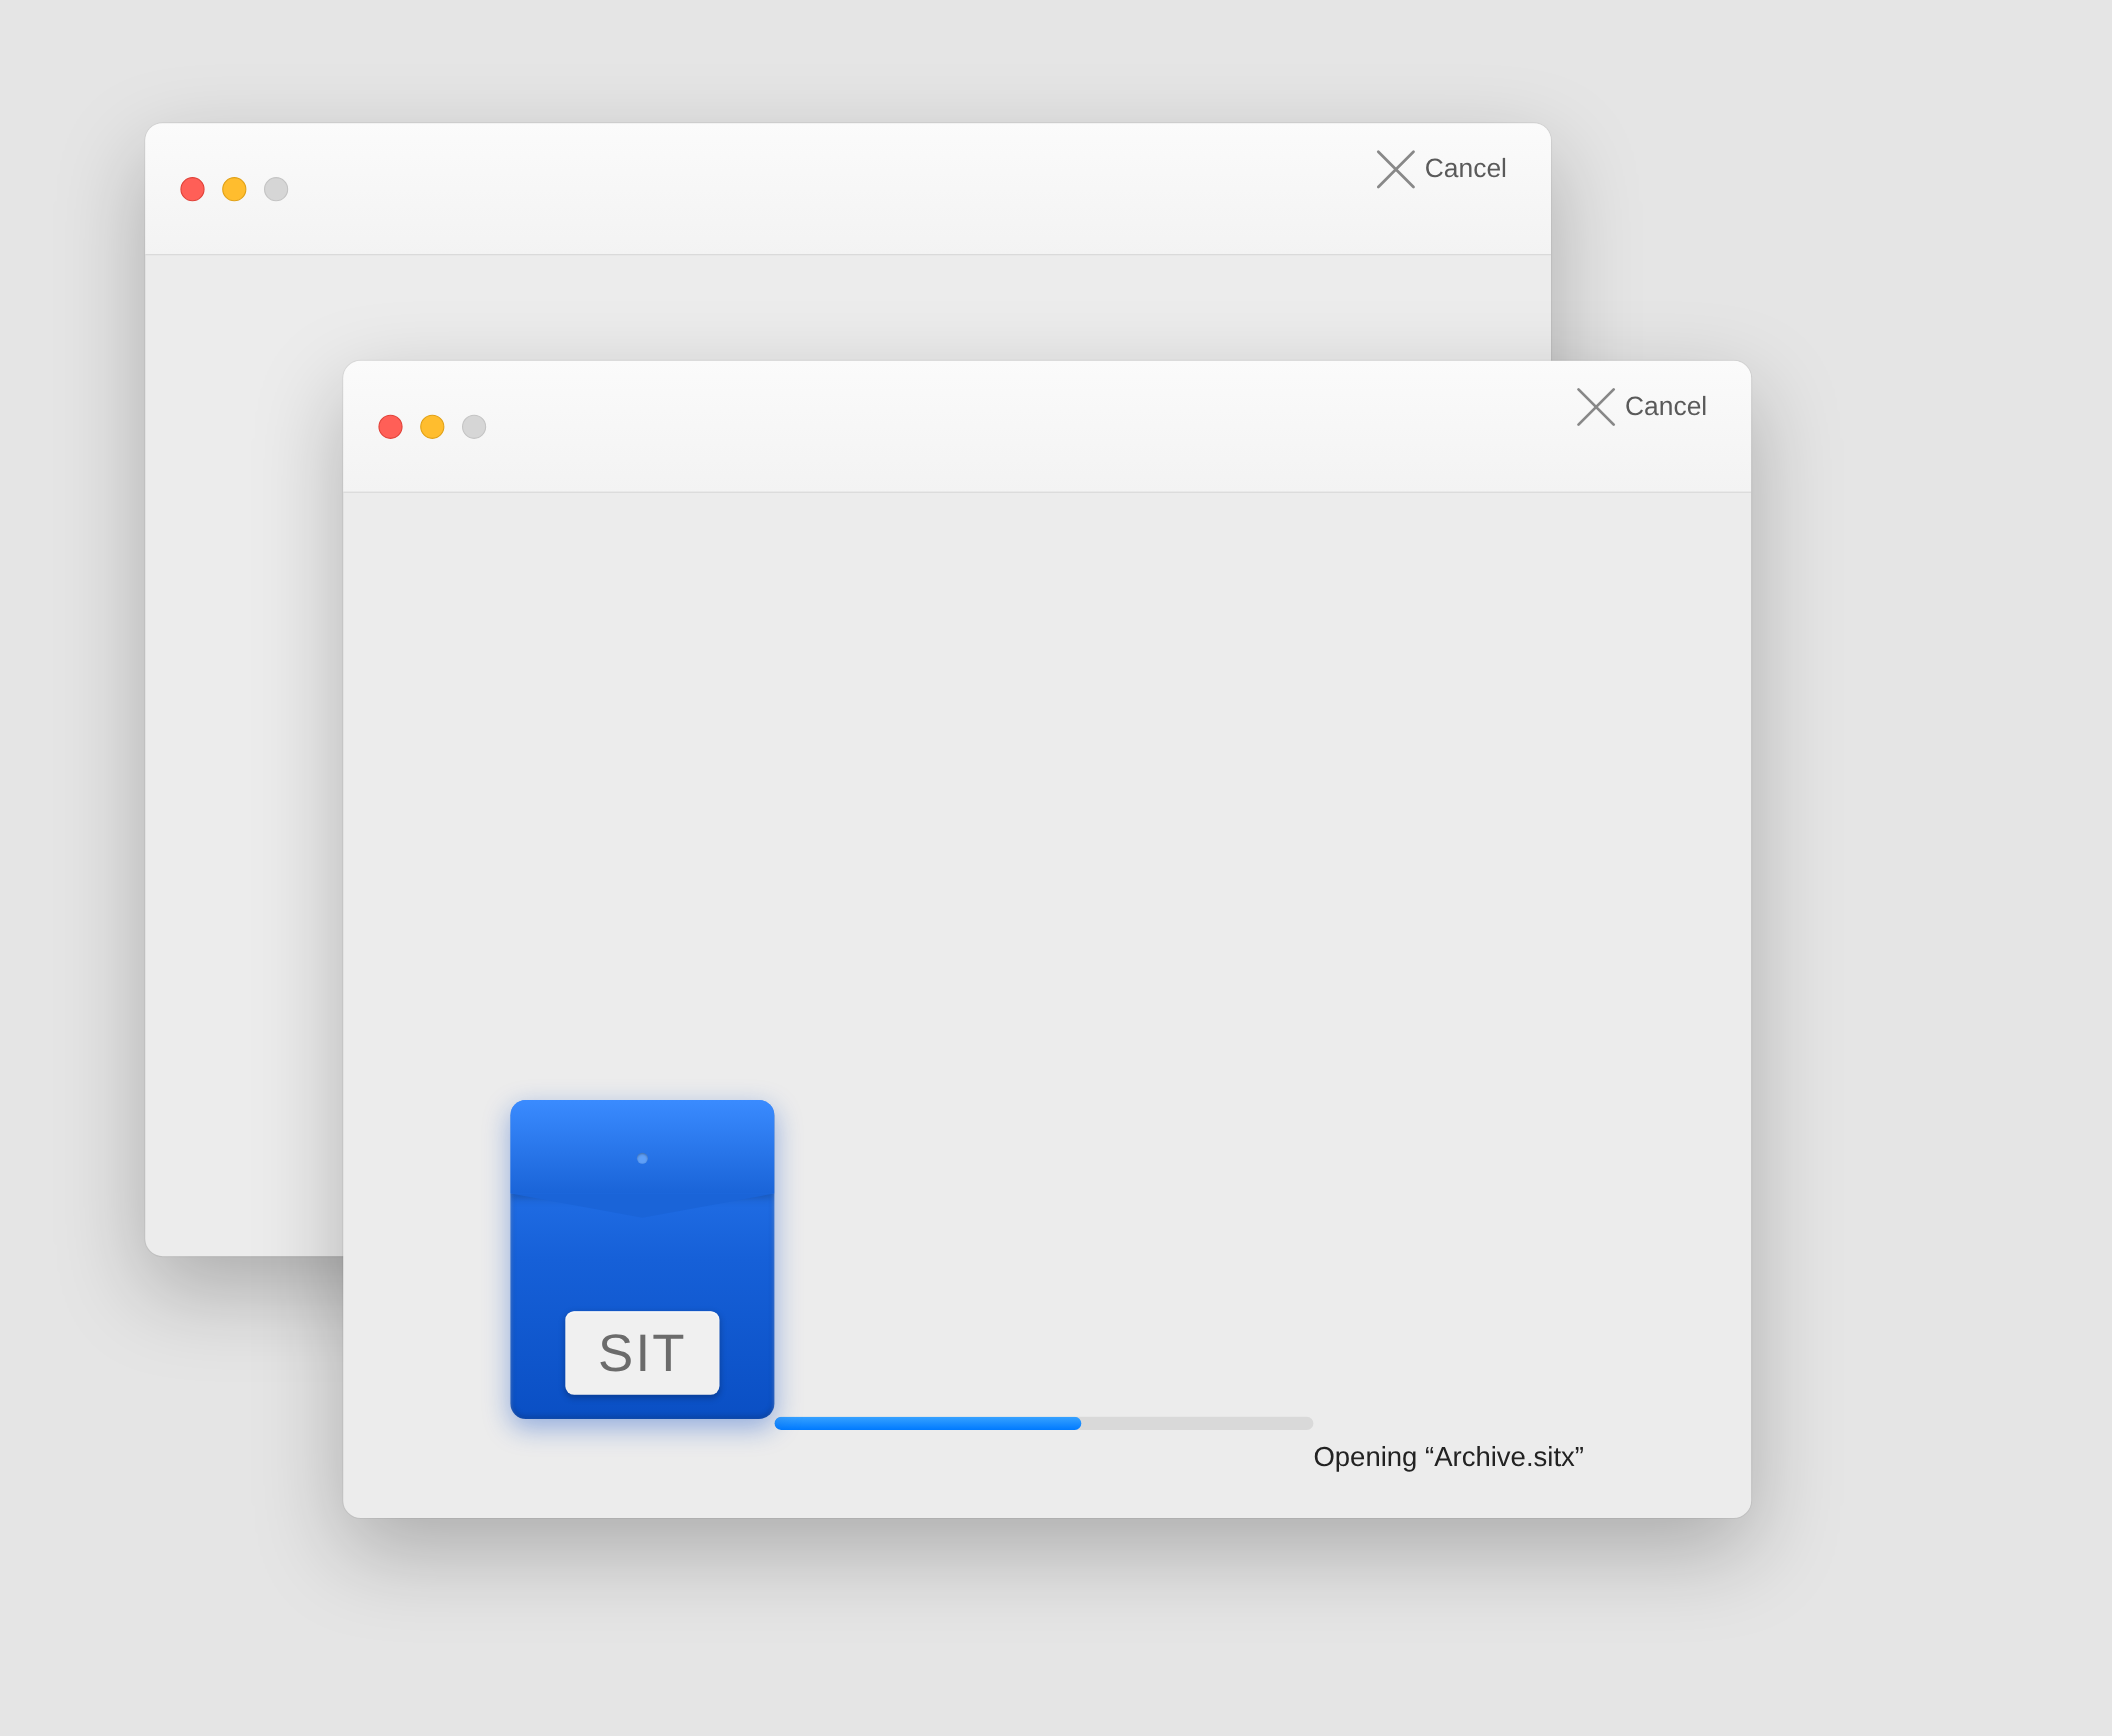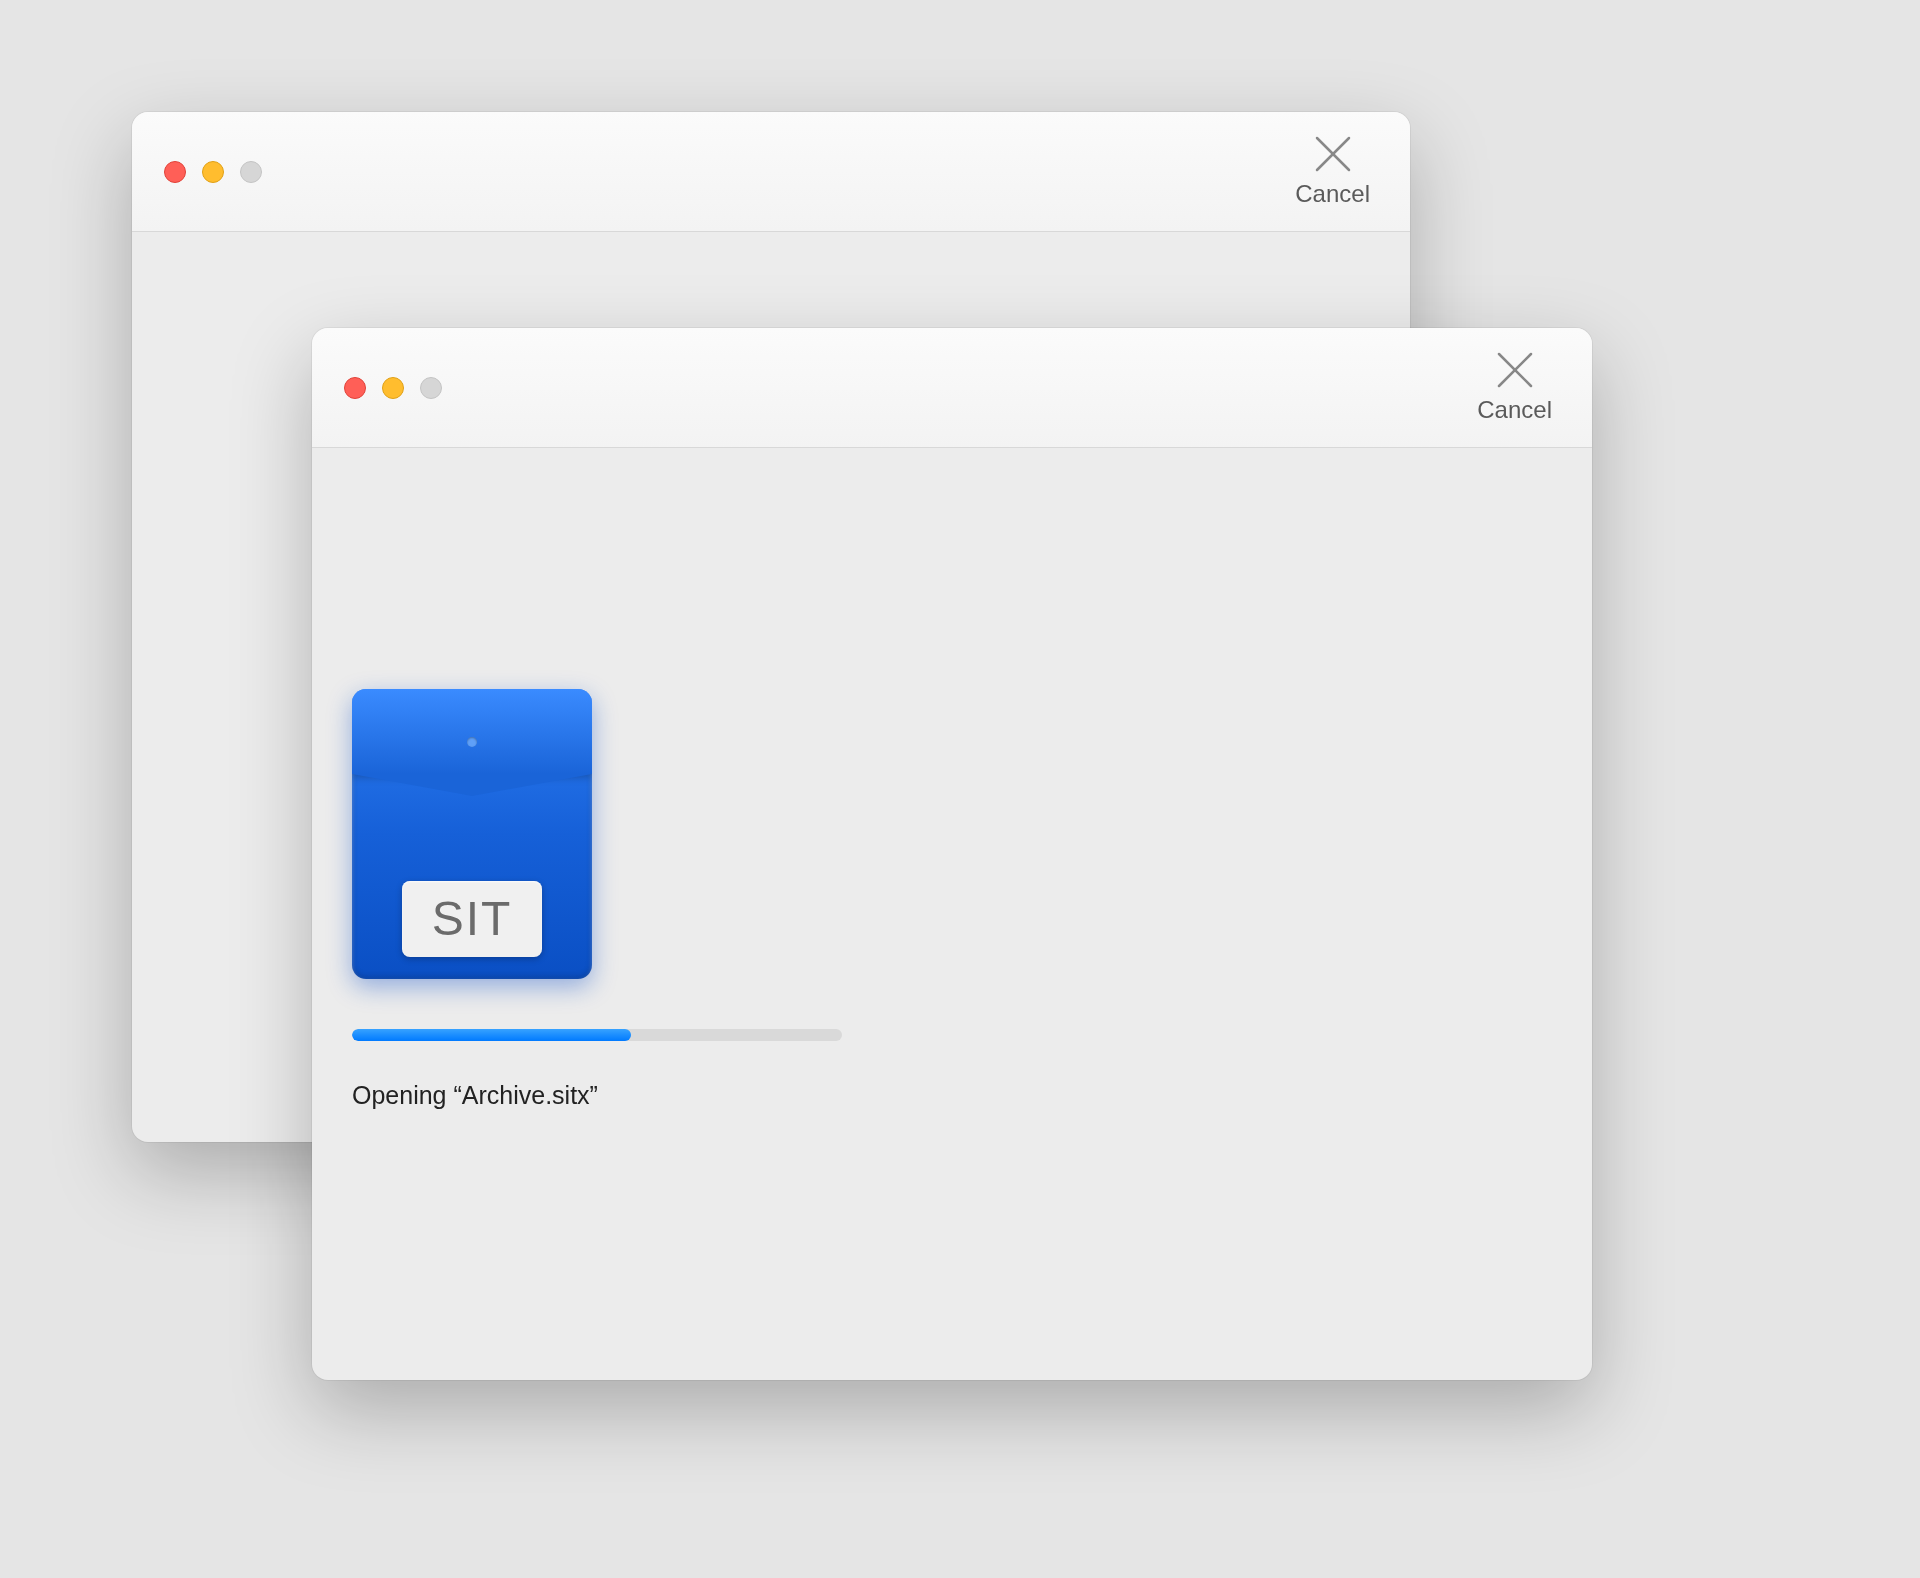--- a/index.html
+++ b/index.html
@@ -74,21 +74,21 @@
     .traffic-max {
       background: #d6d6d6;
       border: 1px solid #c4c4c4;
     }
     
     .cancel-group {
       position: absolute;
       right: 40px;
       top: 18px;
       display: flex;
-      flex-direction: column;
+      flex-direction: row;
       align-items: center;
       gap: 2px;
       cursor: pointer;
     }
     
     .cancel-x {
       width: 48px;
       height: 48px;
       display: flex;
       align-items: center;
@@ -103,22 +103,22 @@
     .cancel-label {
       font-size: 24px;
       color: #5a5a5a;
       font-weight: 400;
     }
     
     .window-body {
       padding: 40px;
       height: calc(100% - 120px);
       display: flex;
-      flex-direction: column;
-      align-items: flex-start;
+      flex-direction: row;
+      align-items: flex-end;
       justify-content: center;
     }
     
     .archive-icon {
       width: 240px;
       height: 290px;
       margin-bottom: 50px;
       margin-top: -30px;
       position: relative;
     }

